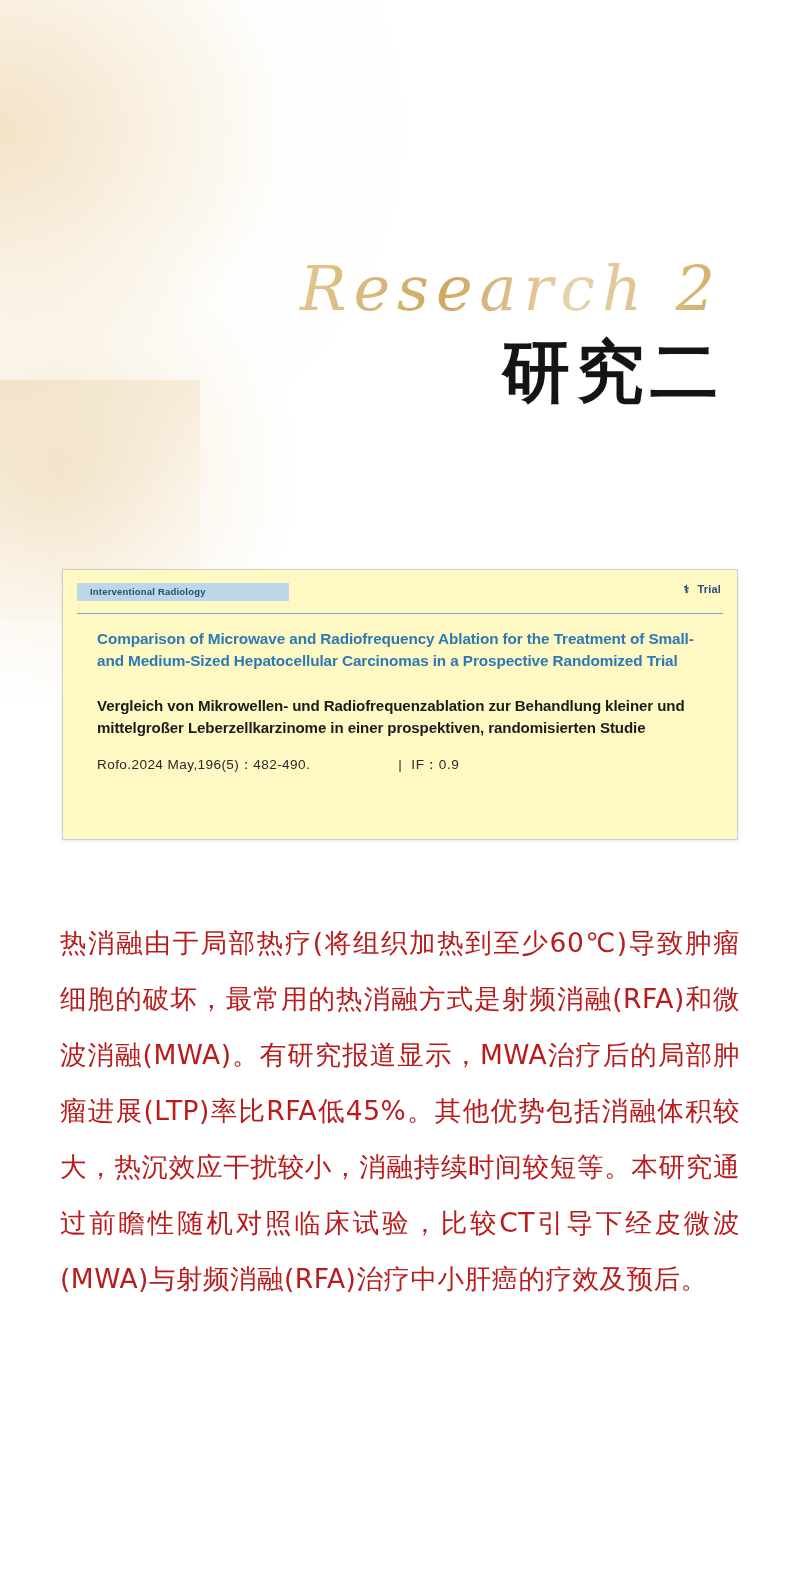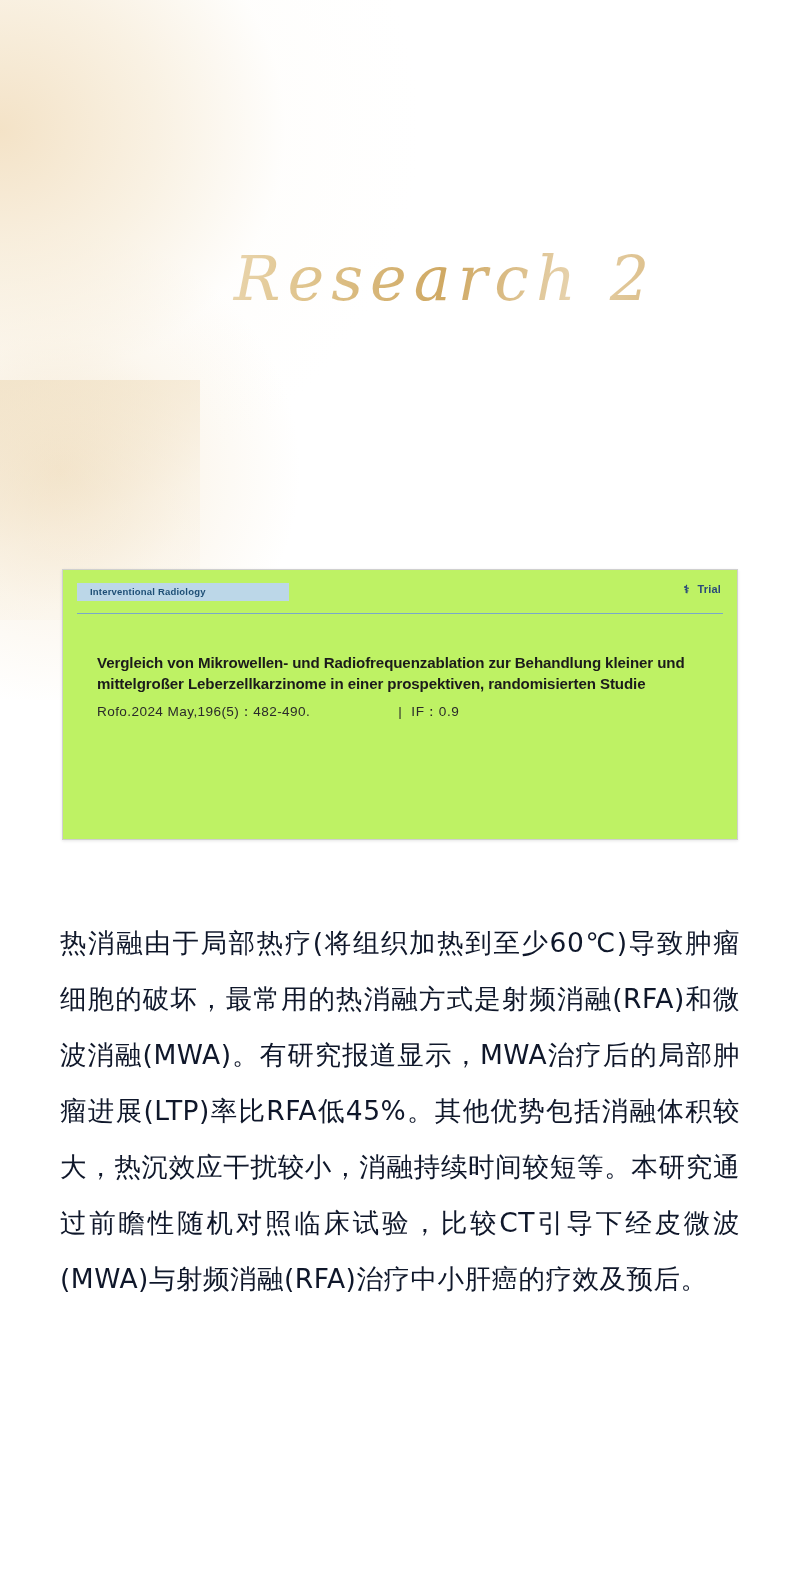--- a/index.html
+++ b/index.html
@@ -34,22 +34,22 @@
     width: 200px;
     height: 240px;
     background: linear-gradient(160deg, rgba(240,223,193,0.75) 0%, rgba(246,234,213,0.35) 55%, rgba(255,255,255,0) 100%);
     pointer-events: none;
   }
 
   
   .heading-block {
     position: absolute;
     right: 72px;
-    top: 248px;
-    text-align: center;
+    top: 258px;
+    text-align: right;
     width: 560px;
   }
   .script-title {
     font-family: "DejaVu Serif", serif;
     font-style: italic;
     font-size: 62px;
     letter-spacing: 7px;
     line-height: 1;
     color: #d9bb7f;
     background: linear-gradient(100deg, #f1e3c9 0%, #e2c894 22%, #cfa862 50%, #e7d3ae 72%, #d2ab66 100%);
@@ -71,21 +71,21 @@
     white-space: nowrap;
   }
 
   
   .article-card {
     position: absolute;
     left: 62px;
     top: 569px;
     width: 676px;
     height: 271px;
-    background: #bef264;
+    background: #fef9c3;
     border: 1px solid #cfcfcf;
     box-shadow: 0 1px 3px rgba(0,0,0,0.10);
     box-sizing: border-box;
   }
   .card-topbar {
     position: relative;
     height: 30px;
     border-bottom: 1px solid #7aa8c9;
     margin: 13px 14px 0 14px;
   }
@@ -139,21 +139,21 @@
     color: #1b1b1b;
     font-size: 15.1px;
     font-weight: 700;
     line-height: 1.42;
     margin-top: 24px;
     letter-spacing: -0.1px;
   }
   .cite-row {
     display: flex;
     align-items: baseline;
-    margin-top: 8px;
+    margin-top: 18px;
     color: #2a2a2a;
     font-size: 13.6px;
     letter-spacing: 0.4px;
   }
   .cite-ref { flex: 0 0 auto; }
   .cite-if {
     margin-left: 88px;
     letter-spacing: 0.6px;
   }
   .cite-bar {
@@ -164,45 +164,47 @@
 
   
   .body-text {
     position: absolute;
     left: 60px;
     top: 915px;
     width: 680px;
     font-family: "DejaVu Sans", sans-serif;
     font-size: 26.5px;
     line-height: 56px;
-    color: #0f172a;
+    color: #b91c1c;
     text-align: justify;
     text-justify: inter-character;
     letter-spacing: 0.5px;
   }
 </style>
 </head>
 <body>
 
 <div class="bg-wash"></div>
 <div class="bg-wash2"></div>
 
 <div class="heading-block">
   <div class="script-title">Research 2</div>
+  <div class="cn-title">研究二</div>
 </div>
 
 <div class="article-card">
   <div class="card-topbar">
     <div class="journal-tag">Interventional Radiology</div>
     <div class="thieme-logo">
       <span class="thieme-mark">⚕</span>
       <span>Trial</span>
     </div>
   </div>
   <div class="card-body">
+    <div class="title-en">Comparison of Microwave and Radiofrequency Ablation for the Treatment of Small- and Medium-Sized Hepatocellular Carcinomas in a Prospective Randomized Trial</div>
     <div class="title-de">Vergleich von Mikrowellen- und Radiofrequenzablation zur Behandlung kleiner und mittelgroßer Leberzellkarzinome in einer prospektiven, randomisierten Studie</div>
     <div class="cite-row">
       <span class="cite-ref">Rofo.2024 May,196(5)：482-490.</span>
       <span class="cite-if">
         <span class="cite-bar">|</span><span>IF：0.9</span>
       </span>
     </div>
   </div>
 </div>
 

